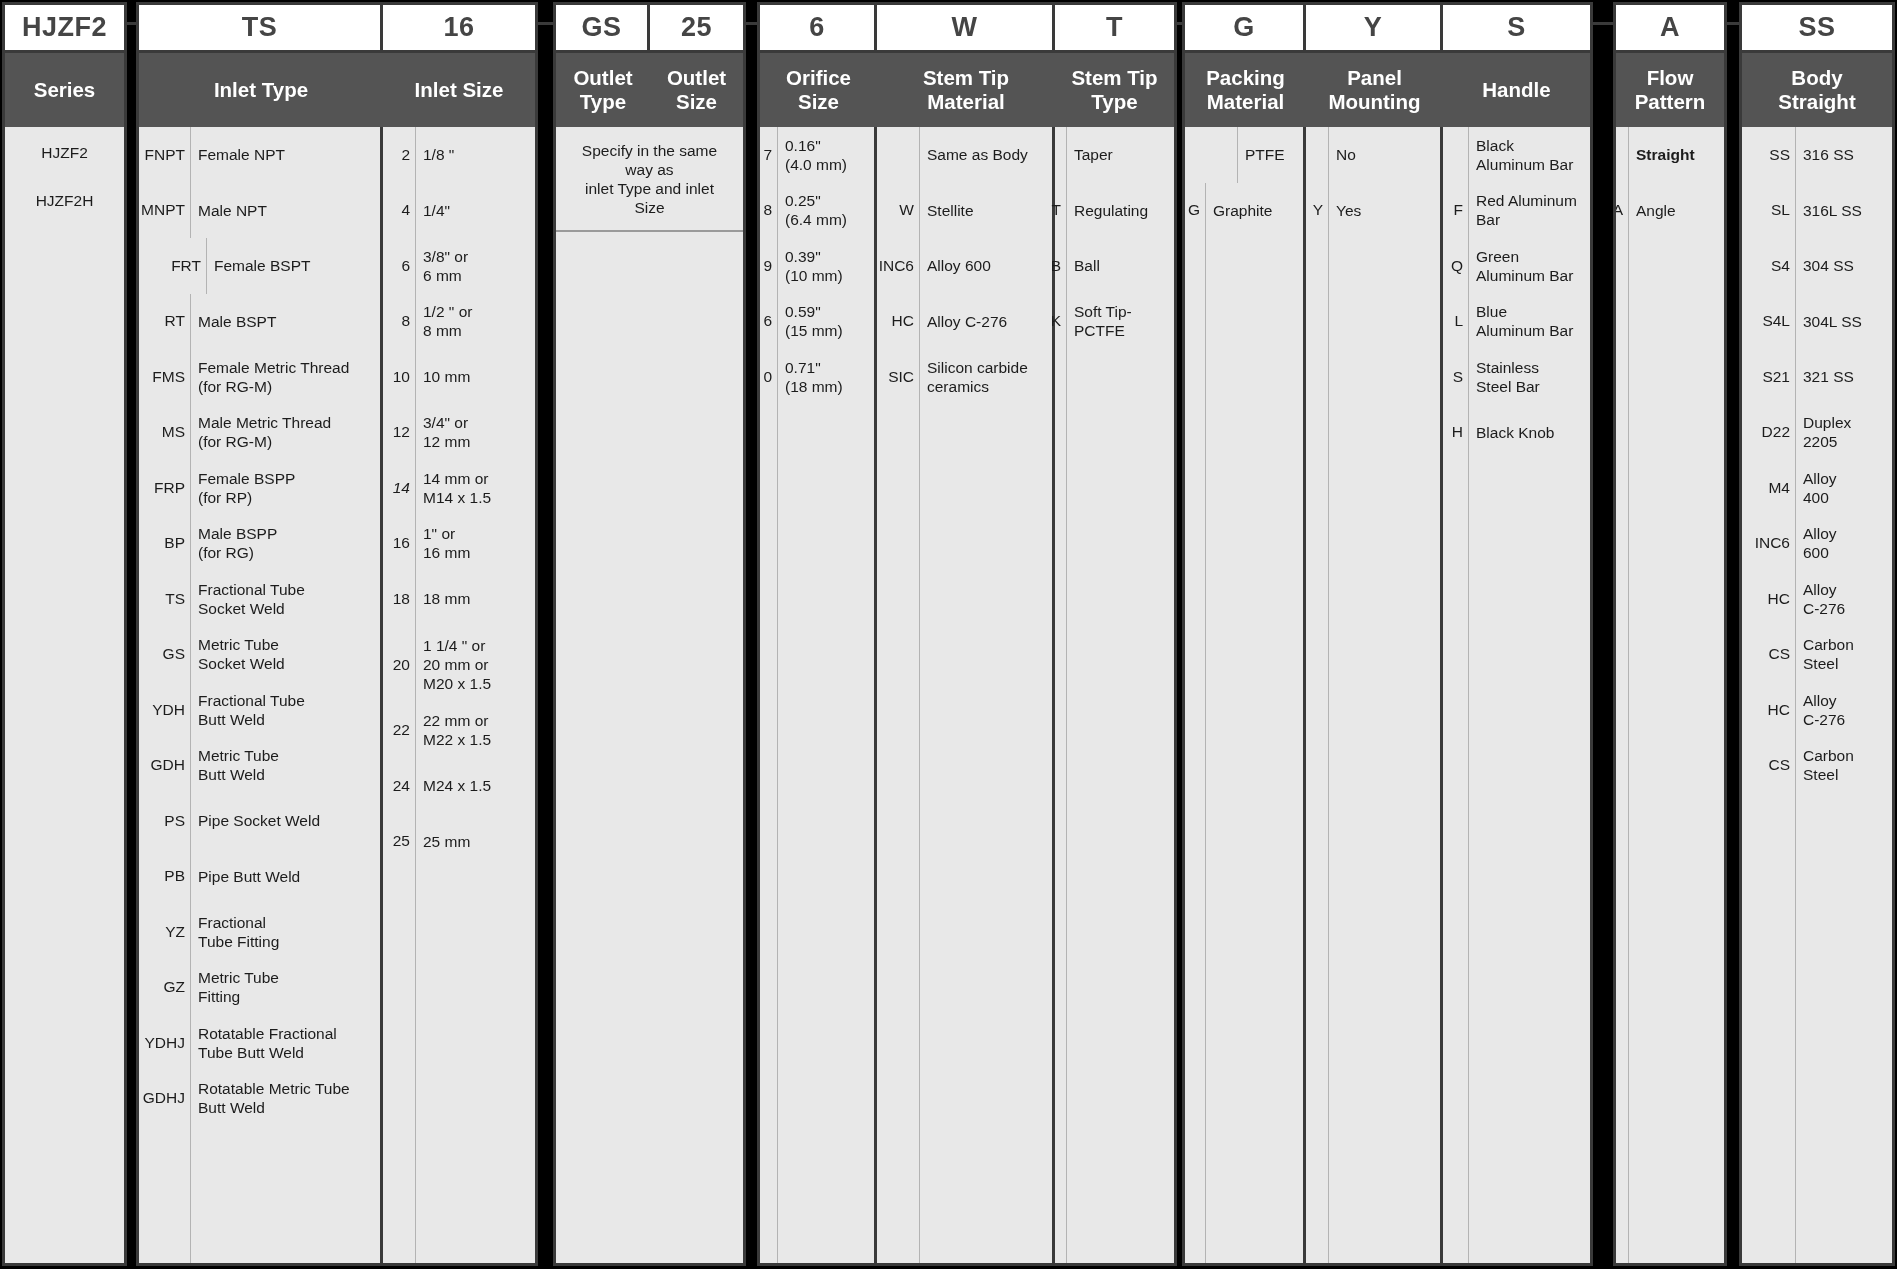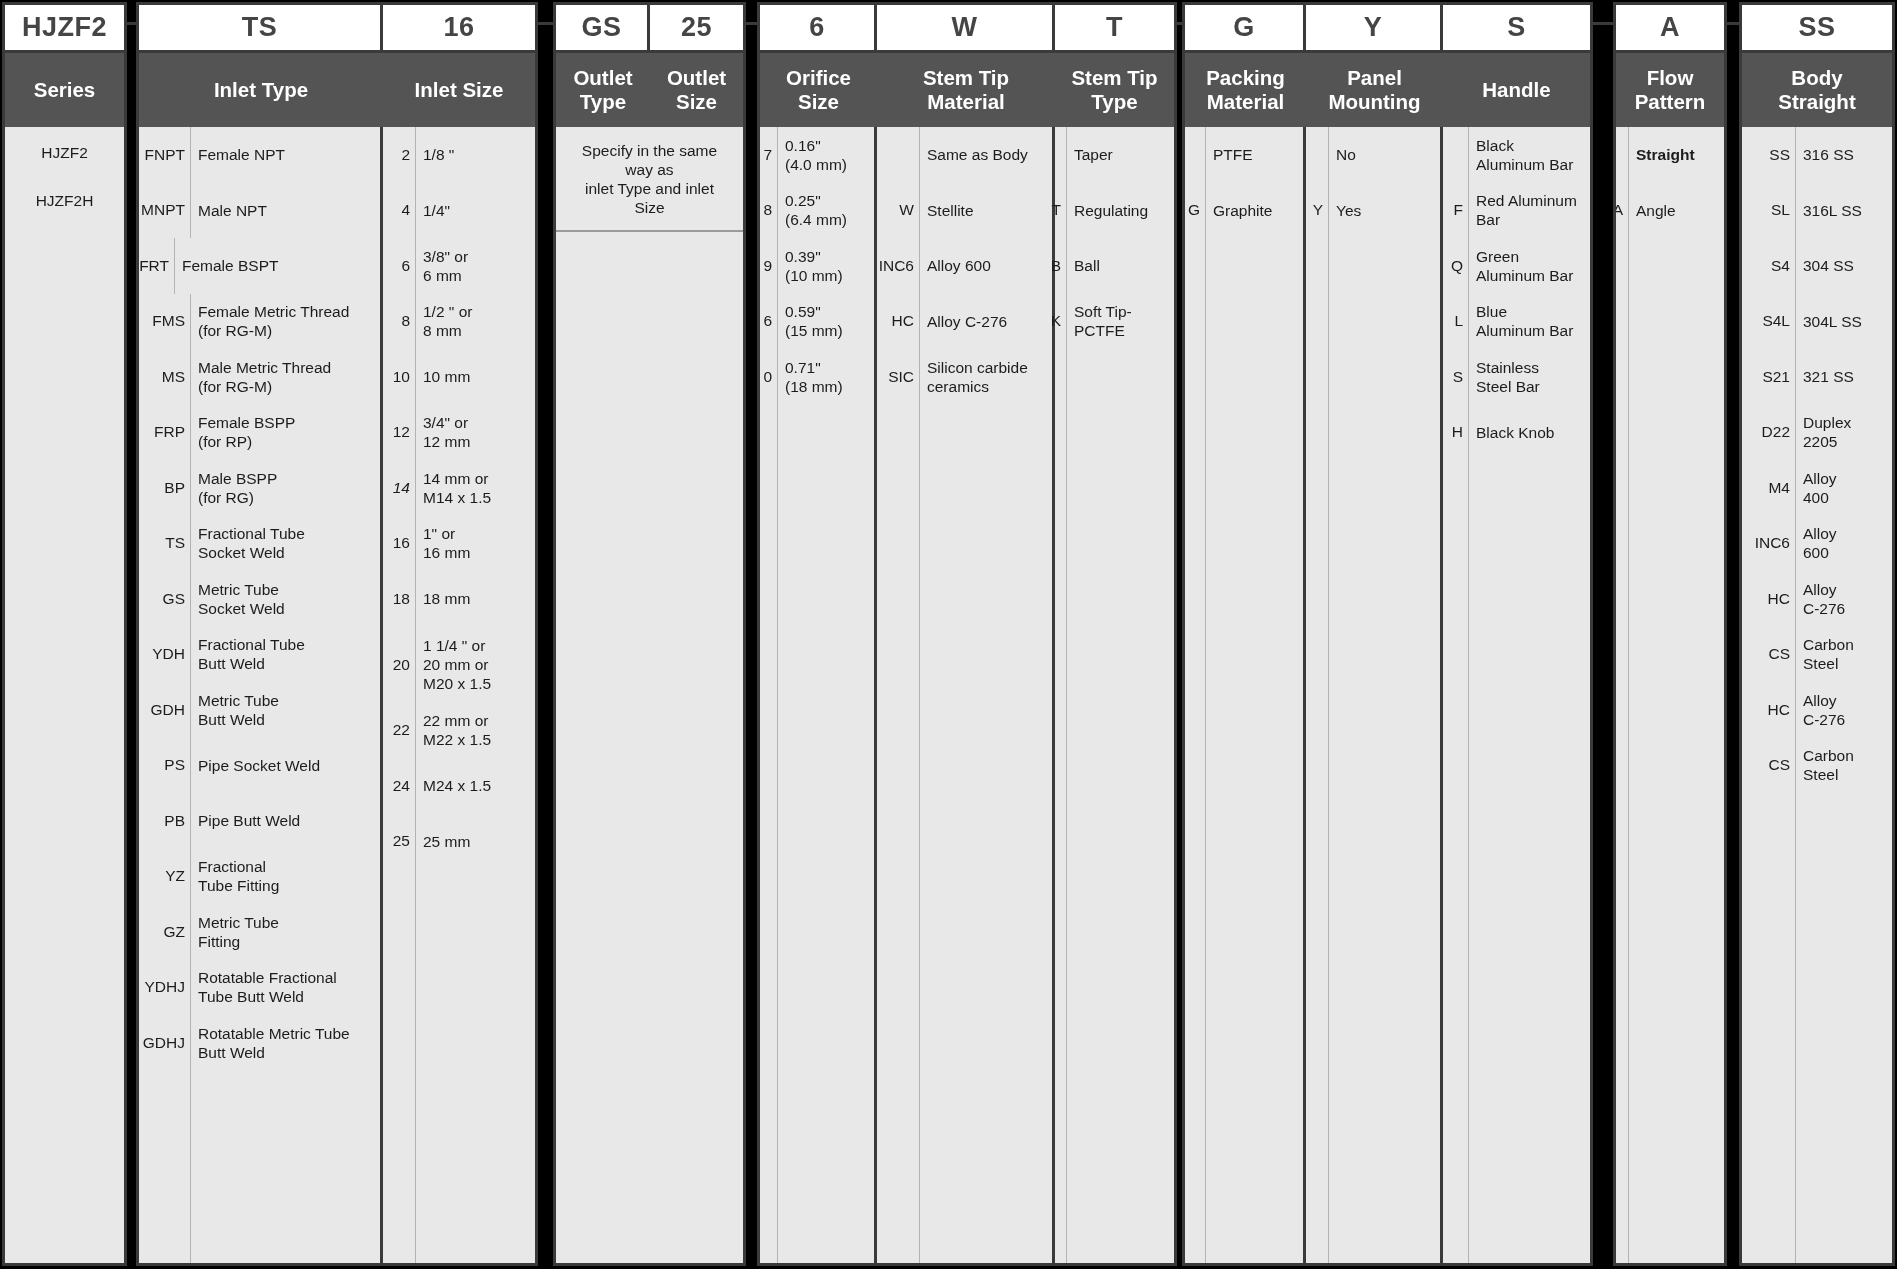--- a/index.html
+++ b/index.html
@@ -69,22 +69,26 @@
         <div class="body-col" style="width: 244px;">
           <div class="row" style="height: 55.5px;">
             <div class="cell-code" style="width: 52px;">FNPT</div>
             <div class="cell-desc">Female NPT</div>
           </div>
           <div class="row" style="height: 55.5px;">
             <div class="cell-code" style="width: 52px;">MNPT</div>
             <div class="cell-desc">Male NPT</div>
           </div>
           <div class="row" style="height: 55.5px;">
-            <div class="cell-code" style="width: 36px;">FRT</div>
+            <div class="cell-code" style="width: 53px; margin-left: 15px;">FRT</div>
             <div class="cell-desc">Female BSPT</div>
+          </div>
+          <div class="row" style="height: 55.5px;">
+            <div class="cell-code" style="width: 52px;">RT</div>
+            <div class="cell-desc">Male BSPT</div>
           </div>
           <div class="row" style="height: 55.5px;">
             <div class="cell-code" style="width: 52px;">FMS</div>
             <div class="cell-desc">Female Metric Thread
 (for RG-M)</div>
           </div>
           <div class="row" style="height: 55.5px;">
             <div class="cell-code" style="width: 52px;">MS</div>
             <div class="cell-desc">Male Metric Thread
 (for RG-M)</div>
@@ -345,21 +349,21 @@
       </div>
       <div class="band">
         <div class="band-cell" style="width: 121px;">Packing
 Material</div>
         <div class="band-cell" style="width: 137px;">Panel
 Mounting</div>
         <div class="band-cell" style="width: 147px;">Handle</div>
       </div>
       <div class="gbody">
         <div class="body-col" style="width: 121px;">
-          <div class="row" style="height: 55.5px;">
+          <div class="row" style="height: 55.5px; padding-left: 32px;">
             <div class="cell-code" style="width: 21px;"></div>
             <div class="cell-desc">PTFE</div>
           </div>
           <div class="row" style="height: 55.5px;">
             <div class="cell-code" style="width: 21px;">G</div>
             <div class="cell-desc">Graphite</div>
           </div>
           <div class="row fill">
             <div class="cell-code" style="width: 21px;"></div>
             <div class="cell-desc"></div>

